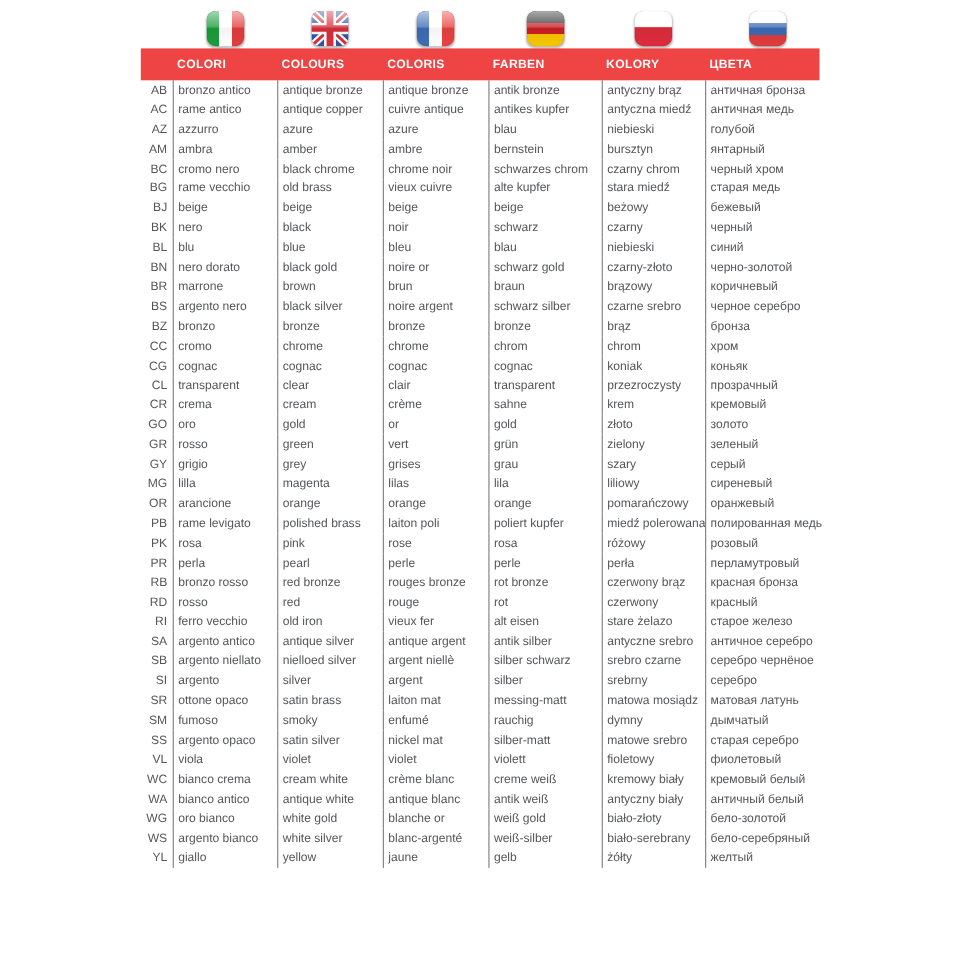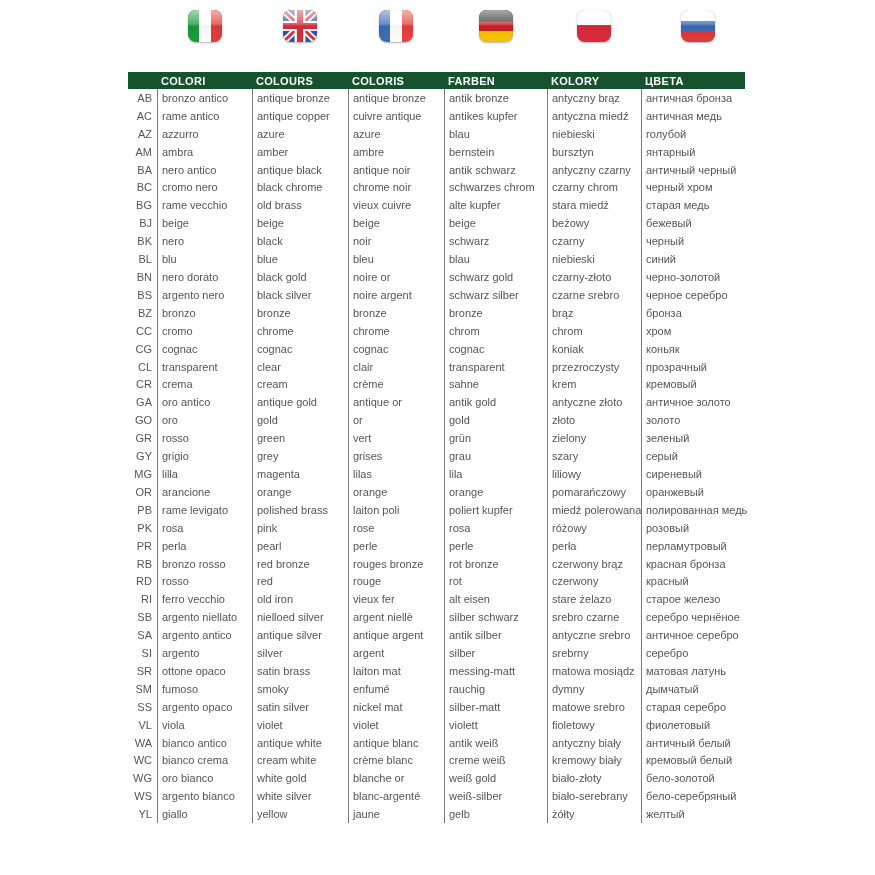--- a/index.html
+++ b/index.html
@@ -18,22 +18,22 @@
   .flag:after{content:"";position:absolute;inset:0;border-radius:8px;
         background:linear-gradient(180deg,rgba(255,255,255,.6) 0%,rgba(255,255,255,.22) 44%,rgba(0,0,0,.05) 50%,rgba(0,0,0,0) 100%);}
   .flag svg{position:absolute;inset:0;width:100%;height:100%;}
   .flag-it{background:linear-gradient(90deg,#1a9c3c 0 33.4%,#ffffff 33.4% 66.6%,#e23d3d 66.6% 100%);}
   .flag-fr{background:linear-gradient(90deg,#3c6eb5 0 33.4%,#ffffff 33.4% 66.6%,#e8423f 66.6% 100%);}
   .flag-de{background:linear-gradient(180deg,#2e2e2e 0 33.4%,#cc2027 33.4% 66.6%,#f6c500 66.6% 100%);}
   .flag-pl{background:linear-gradient(180deg,#ffffff 0 46%,#dd2c3c 46% 100%);}
   .flag-ru{background:linear-gradient(180deg,#ffffff 0 34%,#3d6bb5 34% 67%,#dd3c3c 67% 100%);}
 
   
-  .header-bar{width:617px;height:17px;background:#14532d;color:#ffffff;
-              font-size:11px;font-weight:bold;letter-spacing:.3px;align-items:center;overflow:hidden;margin-top:28px;}
+  .header-bar{width:617px;height:29px;background:#ef4444;color:#ffffff;
+              font-size:11px;font-weight:bold;letter-spacing:.3px;align-items:center;overflow:hidden;}
   .header-cell{padding-left:4px;white-space:nowrap;}
 
   
   .tbody{color:#55565a;font-size:11px;}
   .trow{height:17.91px;align-items:center;}
   .cell{padding-left:4px;white-space:nowrap;overflow:hidden;border-left:1px solid #7a7a7a;height:100%;display:flex;align-items:center;}
   .cell-code{border-left:none;justify-content:flex-end;padding-left:0;padding-right:5px;color:#55565a;}
 </style>
 </head>
 <body>
@@ -114,29 +114,20 @@
     <div class="cols trow">
       <div class="cell cell-code">AM</div>
       <div class="cell">ambra</div>
       <div class="cell">amber</div>
       <div class="cell">ambre</div>
       <div class="cell">bernstein</div>
       <div class="cell">bursztyn</div>
       <div class="cell">янтарный</div>
     </div>
 
-    <div class="cols trow">
-      <div class="cell cell-code">BA</div>
-      <div class="cell">nero antico</div>
-      <div class="cell">antique black</div>
-      <div class="cell">antique noir</div>
-      <div class="cell">antik schwarz</div>
-      <div class="cell">antyczny czarny</div>
-      <div class="cell">античный черный</div>
-    </div>
 
     <div class="cols trow">
       <div class="cell cell-code">BC</div>
       <div class="cell">cromo nero</div>
       <div class="cell">black chrome</div>
       <div class="cell">chrome noir</div>
       <div class="cell">schwarzes chrom</div>
       <div class="cell">czarny chrom</div>
       <div class="cell">черный хром</div>
     </div>
@@ -184,20 +175,29 @@
     <div class="cols trow">
       <div class="cell cell-code">BN</div>
       <div class="cell">nero dorato</div>
       <div class="cell">black gold</div>
       <div class="cell">noire or</div>
       <div class="cell">schwarz gold</div>
       <div class="cell">czarny-złoto</div>
       <div class="cell">черно-золотой</div>
     </div>
 
+    <div class="cols trow">
+      <div class="cell cell-code">BR</div>
+      <div class="cell">marrone</div>
+      <div class="cell">brown</div>
+      <div class="cell">brun</div>
+      <div class="cell">braun</div>
+      <div class="cell">brązowy</div>
+      <div class="cell">коричневый</div>
+    </div>
 
     <div class="cols trow">
       <div class="cell cell-code">BS</div>
       <div class="cell">argento nero</div>
       <div class="cell">black silver</div>
       <div class="cell">noire argent</div>
       <div class="cell">schwarz silber</div>
       <div class="cell">czarne srebro</div>
       <div class="cell">черное серебро</div>
     </div>
@@ -246,29 +246,20 @@
     <div class="cols trow">
       <div class="cell cell-code">CR</div>
       <div class="cell">crema</div>
       <div class="cell">cream</div>
       <div class="cell">crème</div>
       <div class="cell">sahne</div>
       <div class="cell">krem</div>
       <div class="cell">кремовый</div>
     </div>
 
-    <div class="cols trow">
-      <div class="cell cell-code">GA</div>
-      <div class="cell">oro antico</div>
-      <div class="cell">antique gold</div>
-      <div class="cell">antique or</div>
-      <div class="cell">antik gold</div>
-      <div class="cell">antyczne złoto</div>
-      <div class="cell">античное золото</div>
-    </div>
 
     <div class="cols trow">
       <div class="cell cell-code">GO</div>
       <div class="cell">oro</div>
       <div class="cell">gold</div>
       <div class="cell">or</div>
       <div class="cell">gold</div>
       <div class="cell">złoto</div>
       <div class="cell">золото</div>
     </div>
@@ -367,39 +358,39 @@
       <div class="cell cell-code">RI</div>
       <div class="cell">ferro vecchio</div>
       <div class="cell">old iron</div>
       <div class="cell">vieux fer</div>
       <div class="cell">alt eisen</div>
       <div class="cell">stare żelazo</div>
       <div class="cell">старое железо</div>
     </div>
 
     <div class="cols trow">
+      <div class="cell cell-code">SA</div>
+      <div class="cell">argento antico</div>
+      <div class="cell">antique silver</div>
+      <div class="cell">antique argent</div>
+      <div class="cell">antik silber</div>
+      <div class="cell">antyczne srebro</div>
+      <div class="cell">античное серебро</div>
+    </div>
+
+    <div class="cols trow">
       <div class="cell cell-code">SB</div>
       <div class="cell">argento niellato</div>
       <div class="cell">nielloed silver</div>
       <div class="cell">argent niellè</div>
       <div class="cell">silber schwarz</div>
       <div class="cell">srebro czarne</div>
       <div class="cell">серебро чернёное</div>
     </div>
 
-    <div class="cols trow">
-      <div class="cell cell-code">SA</div>
-      <div class="cell">argento antico</div>
-      <div class="cell">antique silver</div>
-      <div class="cell">antique argent</div>
-      <div class="cell">antik silber</div>
-      <div class="cell">antyczne srebro</div>
-      <div class="cell">античное серебро</div>
-    </div>
-
 
     <div class="cols trow">
       <div class="cell cell-code">SI</div>
       <div class="cell">argento</div>
       <div class="cell">silver</div>
       <div class="cell">argent</div>
       <div class="cell">silber</div>
       <div class="cell">srebrny</div>
       <div class="cell">серебро</div>
     </div>
@@ -438,40 +429,40 @@
       <div class="cell cell-code">VL</div>
       <div class="cell">viola</div>
       <div class="cell">violet</div>
       <div class="cell">violet</div>
       <div class="cell">violett</div>
       <div class="cell">fioletowy</div>
       <div class="cell">фиолетовый</div>
     </div>
 
     <div class="cols trow">
+      <div class="cell cell-code">WC</div>
+      <div class="cell">bianco crema</div>
+      <div class="cell">cream white</div>
+      <div class="cell">crème blanc</div>
+      <div class="cell">creme weiß</div>
+      <div class="cell">kremowy biały</div>
+      <div class="cell">кремовый белый</div>
+    </div>
+
+    <div class="cols trow">
       <div class="cell cell-code">WA</div>
       <div class="cell">bianco antico</div>
       <div class="cell">antique white</div>
       <div class="cell">antique blanc</div>
       <div class="cell">antik weiß</div>
       <div class="cell">antyczny biały</div>
       <div class="cell">античный белый</div>
     </div>
 
     <div class="cols trow">
-      <div class="cell cell-code">WC</div>
-      <div class="cell">bianco crema</div>
-      <div class="cell">cream white</div>
-      <div class="cell">crème blanc</div>
-      <div class="cell">creme weiß</div>
-      <div class="cell">kremowy biały</div>
-      <div class="cell">кремовый белый</div>
-    </div>
-
-    <div class="cols trow">
       <div class="cell cell-code">WG</div>
       <div class="cell">oro bianco</div>
       <div class="cell">white gold</div>
       <div class="cell">blanche or</div>
       <div class="cell">weiß gold</div>
       <div class="cell">biało-złoty</div>
       <div class="cell">бело-золотой</div>
     </div>
 
 

